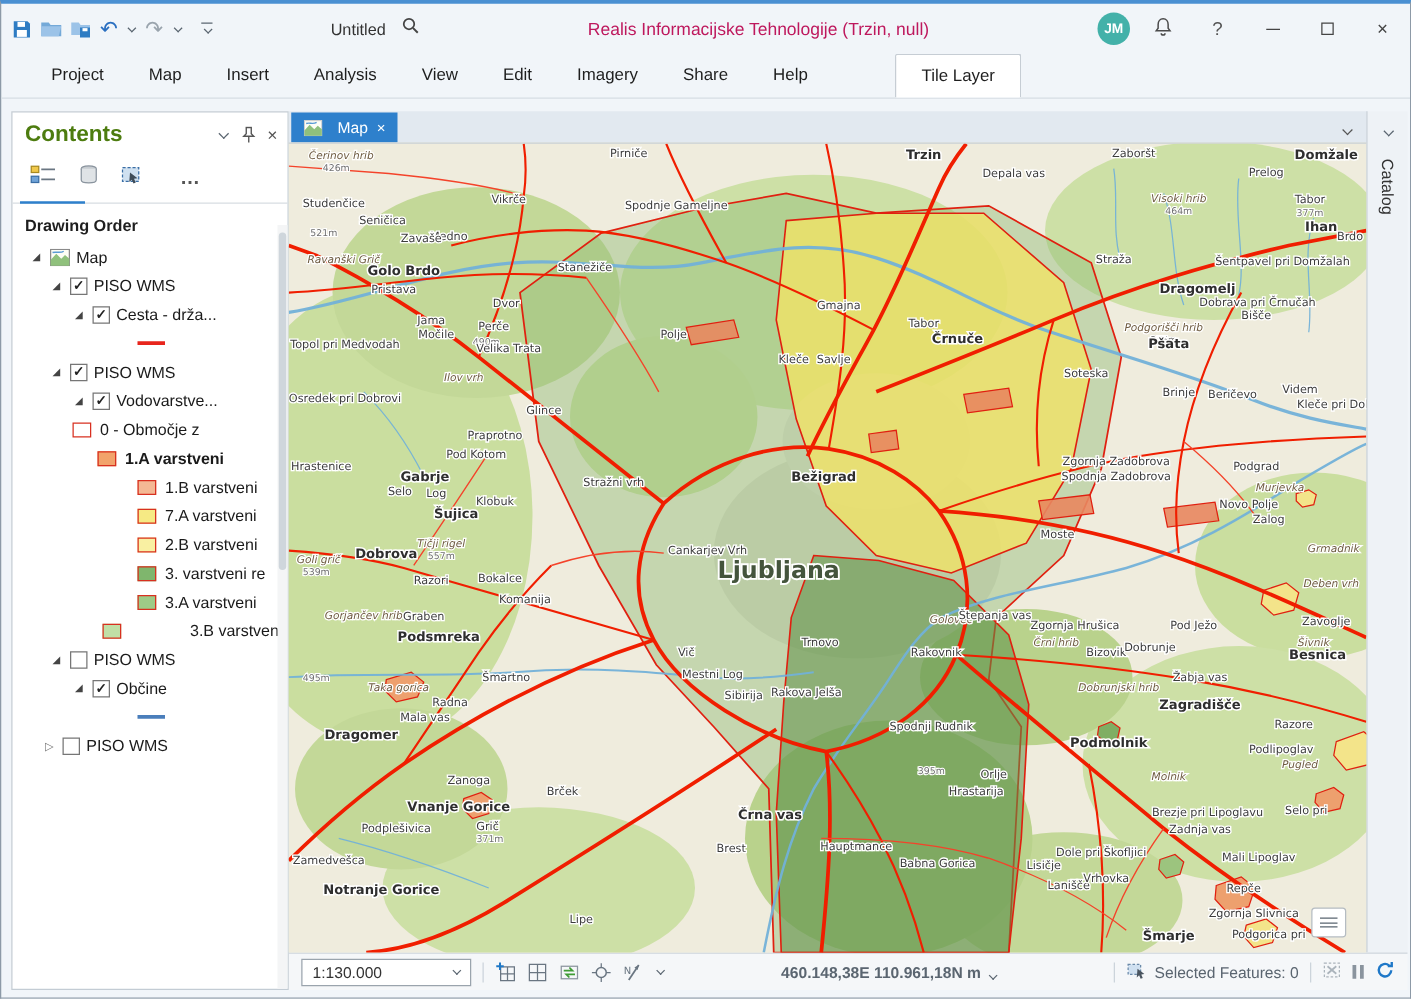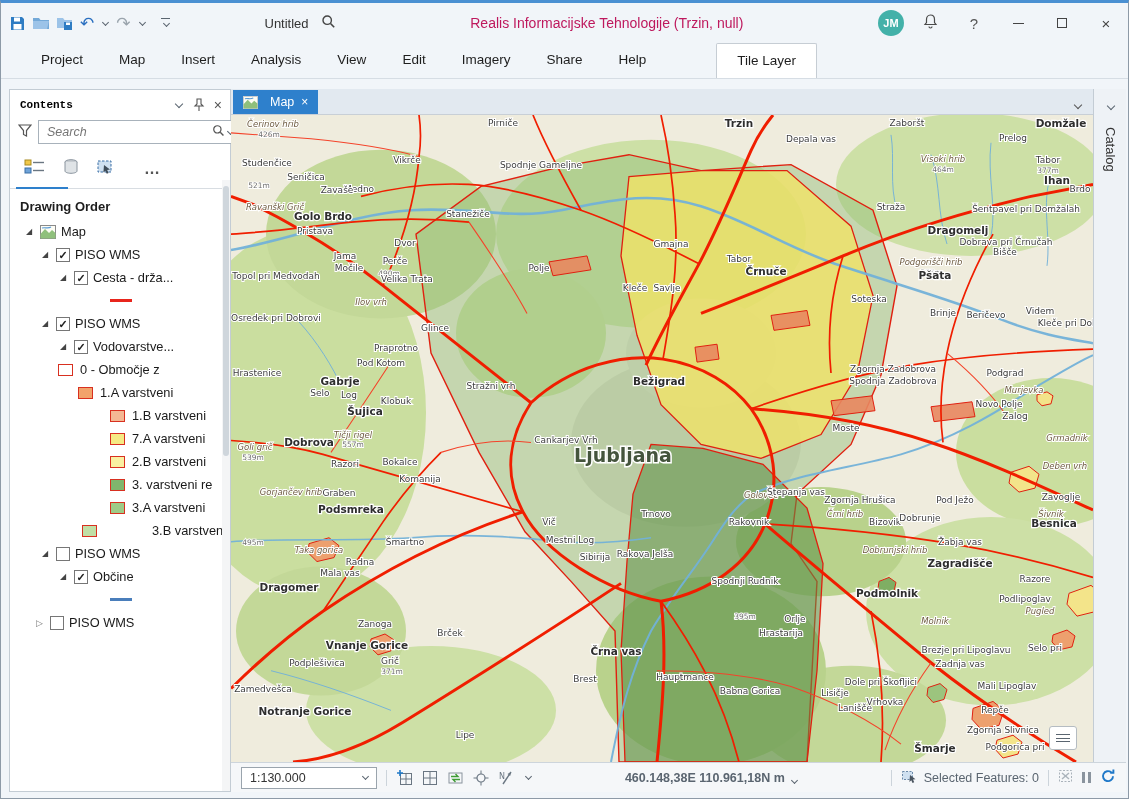--- a/index.html
+++ b/index.html
@@ -32,21 +32,21 @@
   .ribbonbar{height:36px;display:flex;align-items:stretch;padding:0 0 0 22px;flex:none;
              border-bottom:1px solid #d6dde4;}
   .rtab{padding:9px 18px 0 18px;font-size:13.5px;color:#1e1e1e;white-space:nowrap;}
   .rtab.contextual{margin-left:52px;background:#fff;border:1px solid #c6cdd4;border-bottom:none;
                    border-radius:2px 2px 0 0;padding:9px 20px 0 20px;}
   
   .main{flex:1;display:flex;min-height:0;padding:10px 2px 6px 8px;}
   .contents{width:222px;background:#fff;border:1px solid #c3ccd4;display:flex;
             flex-direction:column;position:relative;flex:none;}
   .cp-head{display:flex;align-items:center;padding:7px 8px 5px 10px;}
-  .cp-title{font-size:11px;font-weight:bold;color:#000000;flex:1;font-family:Liberation Mono, monospace;}
+  .cp-title{font-size:18px;font-weight:bold;color:#4d7c0f;flex:1;}
   .cp-head .icon-btn{margin-left:9px;display:flex;align-items:center;color:#555;}
   .cp-close{font-size:14px;color:#555;}
   .cp-search{display:flex;align-items:center;padding:2px 8px 6px 8px;gap:6px;}
   .searchbox{flex:1;display:flex;align-items:center;border:1px solid #a8b2bb;height:24px;
              padding:0 6px;background:#fff;}
   .searchbox input{flex:1;border:none;outline:none;font-size:12.5px;font-style:italic;
                    color:#555;min-width:0;font-family:"Liberation Sans",sans-serif;background:transparent;}
   .cp-viewtabs{display:flex;align-items:center;gap:16px;padding:8px 12px 8px 14px;
                border-bottom:1px solid #d8dde2;position:relative;}
   .cp-viewtabs .active-underline{position:absolute;left:6px;bottom:-1px;width:52px;height:2px;background:#2e80cc;}
@@ -190,37 +190,20 @@
             <span class="chev"></span>
           </span>
         <span class="icon-btn">
           <svg width="12" height="14" viewBox="0 0 12 14">
               <path d="M4,1 h4 v5 l2,2 H2 l2,-2 Z" fill="none" stroke="#555" stroke-width="1.1"></path>
               <line x1="6" y1="8" x2="6" y2="13" stroke="#555" stroke-width="1.1"></line>
             </svg>
         </span>
         <span class="icon-btn cp-close">×</span>
       </div>
-      <div class="cp-search">
-        <span>
-          <svg width="14" height="13" viewBox="0 0 14 13">
-              <path d="M1,1 H13 L8.5,6.5 V12 L5.5,10.5 V6.5 Z" fill="none" stroke="#555" stroke-width="1.2"></path>
-            </svg>
-        </span>
-        <span class="searchbox">
-          <input type="text" placeholder="Search" style="">
-          <span>
-            <svg width="13" height="13" viewBox="0 0 15 15">
-                <circle cx="6.2" cy="6.2" r="4.2" fill="none" stroke="#555" stroke-width="1.4"></circle>
-                <line x1="9.5" y1="9.5" x2="13.2" y2="13.2" stroke="#555" stroke-width="1.6"></line>
-              </svg>
-          </span>
-          <span class="chev small"></span>
-        </span>
-      </div>
       <div class="cp-viewtabs">
         <span>
           <svg width="22" height="18" viewBox="0 0 22 18">
               <rect x="1" y="2" width="6" height="5" fill="#f0c84a" stroke="#a88a20"></rect>
               <line x1="9" y1="4.5" x2="20" y2="4.5" stroke="#6a7682" stroke-width="1.4"></line>
               <rect x="1" y="10" width="6" height="5" fill="#6fa3d8" stroke="#3a6ea5"></rect>
               <line x1="9" y1="12.5" x2="20" y2="12.5" stroke="#6a7682" stroke-width="1.4"></line>
             </svg>
         </span>
         <span>
@@ -271,21 +254,21 @@
           </div>
           <div class="trow" style="padding-left: 50px;">
             <span class="expander">◢</span>
             <span class="cb">✓</span>
             <span class="tlabel">Vodovarstve...</span>
           </div>
           <div class="trow" style="padding-left: 48px;">
             <span class="areasw" style="background: rgb(255, 255, 255);"></span>
             <span class="tlabel">0 - Območje z</span>
           </div>
-          <div class="trow" style="padding-left: 68px;">
+          <div class="trow" style="padding-left: 68px; font-weight: bold;">
             <span class="areasw" style="background: rgb(242, 163, 107);"></span>
             <span class="tlabel">1.A varstveni</span>
           </div>
           <div class="trow" style="padding-left: 100px;">
             <span class="areasw" style="background: rgb(244, 184, 148);"></span>
             <span class="tlabel">1.B varstveni</span>
           </div>
           <div class="trow" style="padding-left: 100px;">
             <span class="areasw" style="background: rgb(246, 234, 132);"></span>
             <span class="tlabel">7.A varstveni</span>

